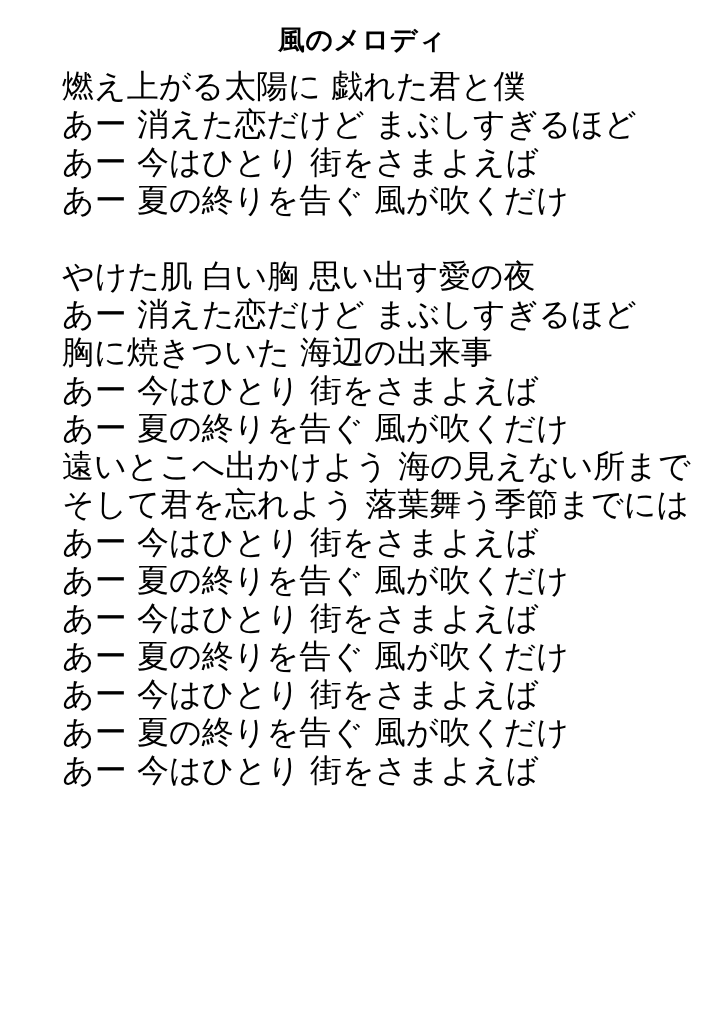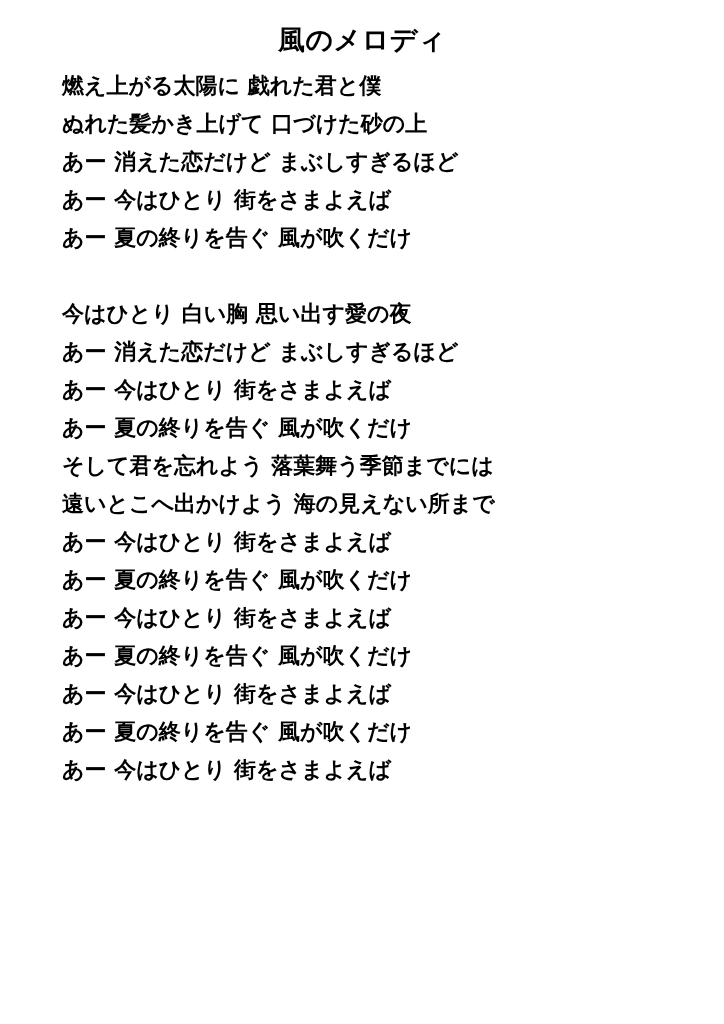--- a/index.html
+++ b/index.html
@@ -27,49 +27,49 @@
     font-weight: 700;
     line-height: 1.3;
     margin: 0 0 10px 0;
     letter-spacing: 0.5px;
   }
   .lyrics {
     margin: 0;
     padding: 0 0 0 22px;
   }
   .lyric-line {
-    font-size: 22px;
-    font-weight: 700;
+    font-size: 32px;
+    font-weight: 400;
     line-height: 38px;
     white-space: pre;
     letter-spacing: 0px;
     min-height: 38px;
   }
   .lyric-line.blank {
     height: 38px;
   }
 </style>
 </head>
 <body>
 
 <div class="page">
   <h1 class="song-title">風のメロディ</h1>
   <div class="lyrics">
     <div class="lyric-line">燃え上がる太陽に 戯れた君と僕</div>
-    <div class="lyric-line">ぬれた髪かき上げて 口づけた砂の上</div>
     <div class="lyric-line">あー 消えた恋だけど まぶしすぎるほど</div>
     <div class="lyric-line">あー 今はひとり 街をさまよえば</div>
     <div class="lyric-line">あー 夏の終りを告ぐ 風が吹くだけ</div>
     <div class="lyric-line blank"></div>
-    <div class="lyric-line">今はひとり 白い胸 思い出す愛の夜</div>
+    <div class="lyric-line">やけた肌 白い胸 思い出す愛の夜</div>
     <div class="lyric-line">あー 消えた恋だけど まぶしすぎるほど</div>
+    <div class="lyric-line">胸に焼きついた 海辺の出来事</div>
     <div class="lyric-line">あー 今はひとり 街をさまよえば</div>
     <div class="lyric-line">あー 夏の終りを告ぐ 風が吹くだけ</div>
+    <div class="lyric-line">遠いとこへ出かけよう 海の見えない所まで</div>
     <div class="lyric-line">そして君を忘れよう 落葉舞う季節までには</div>
-    <div class="lyric-line">遠いとこへ出かけよう 海の見えない所まで</div>
     <div class="lyric-line">あー 今はひとり 街をさまよえば</div>
     <div class="lyric-line">あー 夏の終りを告ぐ 風が吹くだけ</div>
     <div class="lyric-line">あー 今はひとり 街をさまよえば</div>
     <div class="lyric-line">あー 夏の終りを告ぐ 風が吹くだけ</div>
     <div class="lyric-line">あー 今はひとり 街をさまよえば</div>
     <div class="lyric-line">あー 夏の終りを告ぐ 風が吹くだけ</div>
     <div class="lyric-line">あー 今はひとり 街をさまよえば</div>
   </div>
 </div>
 

